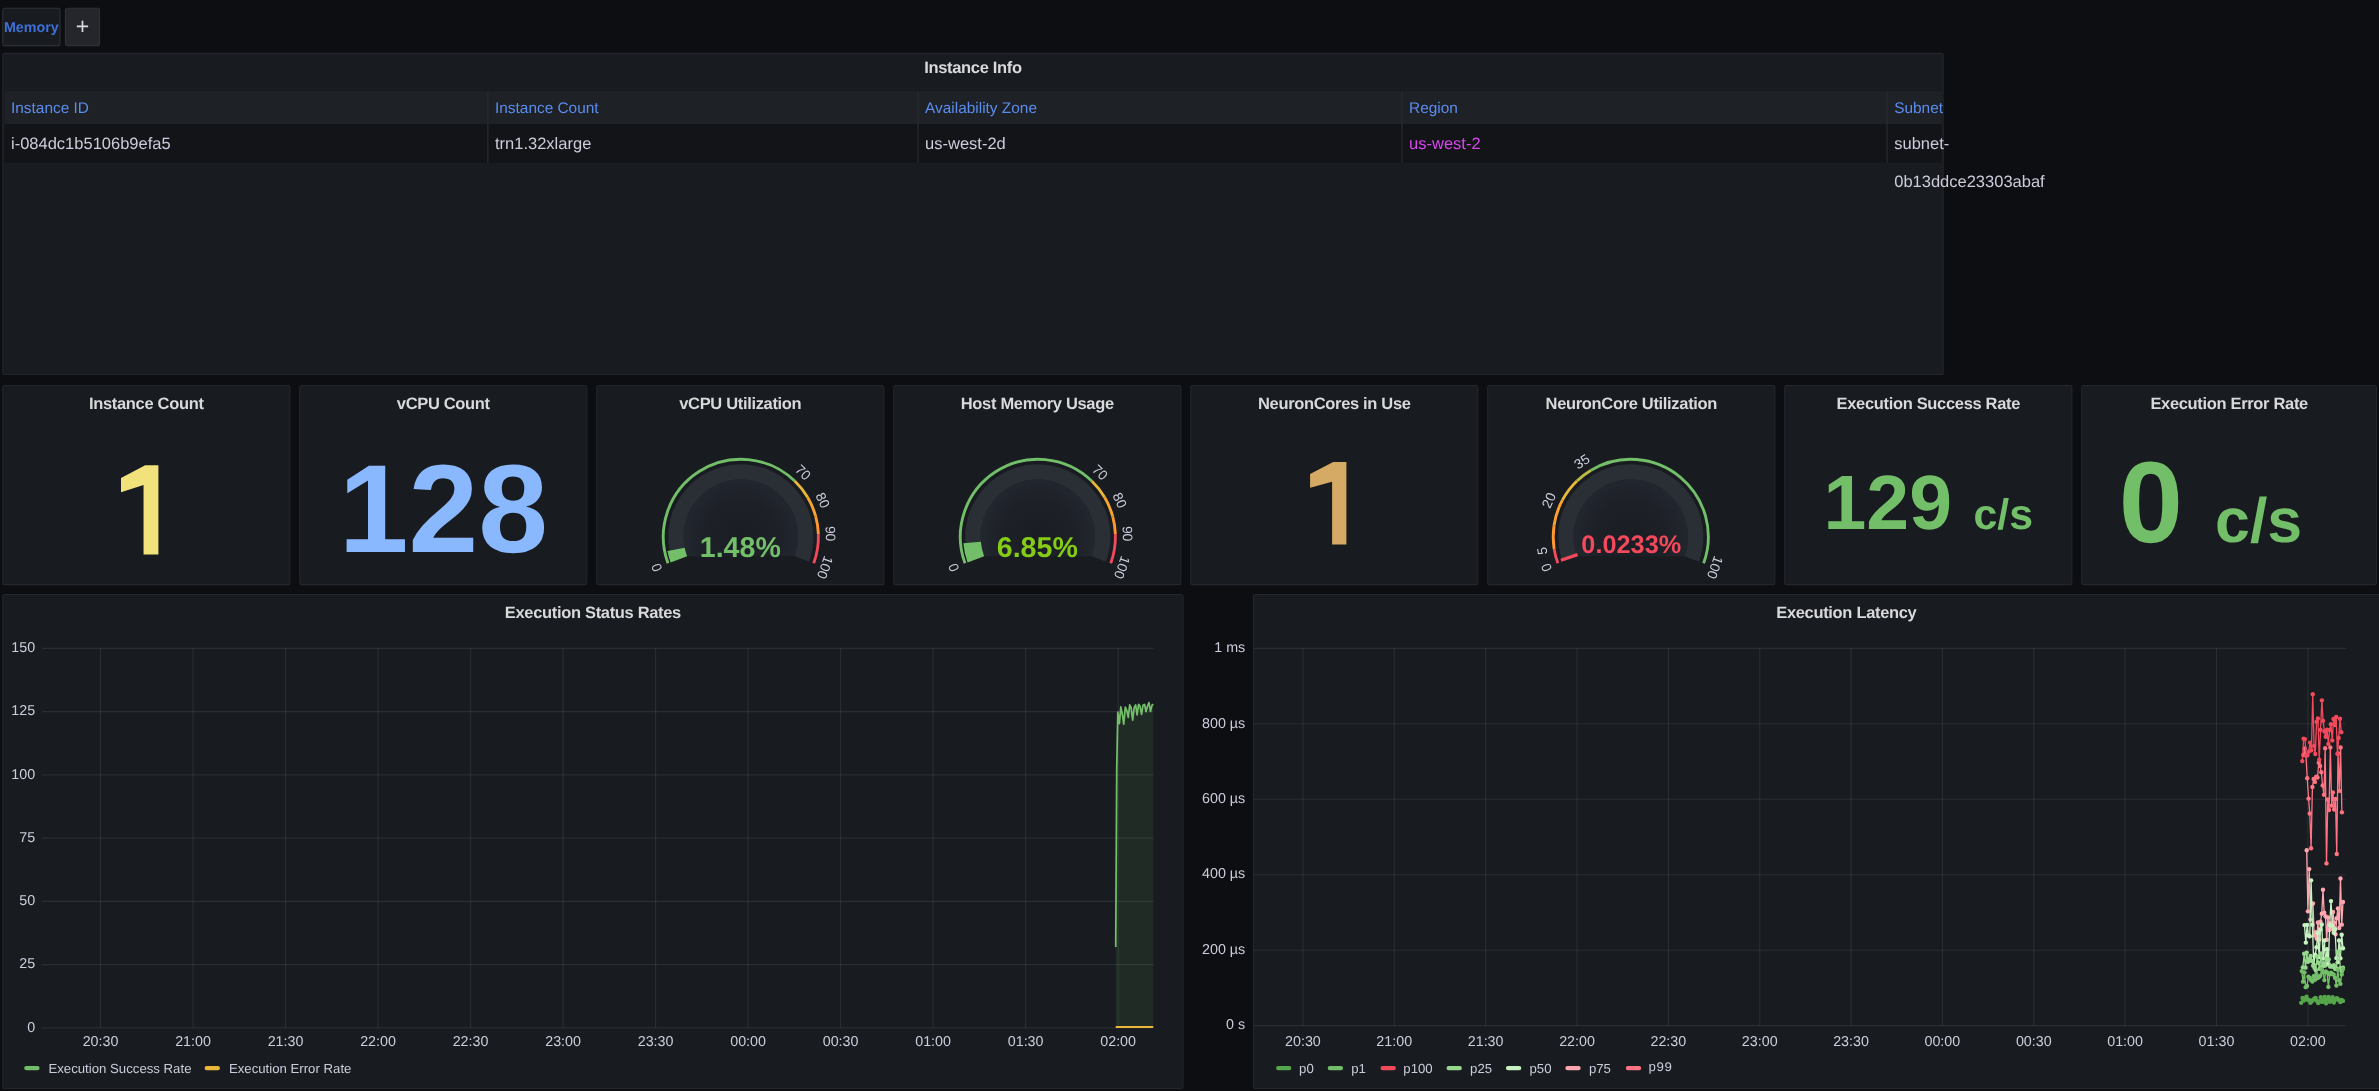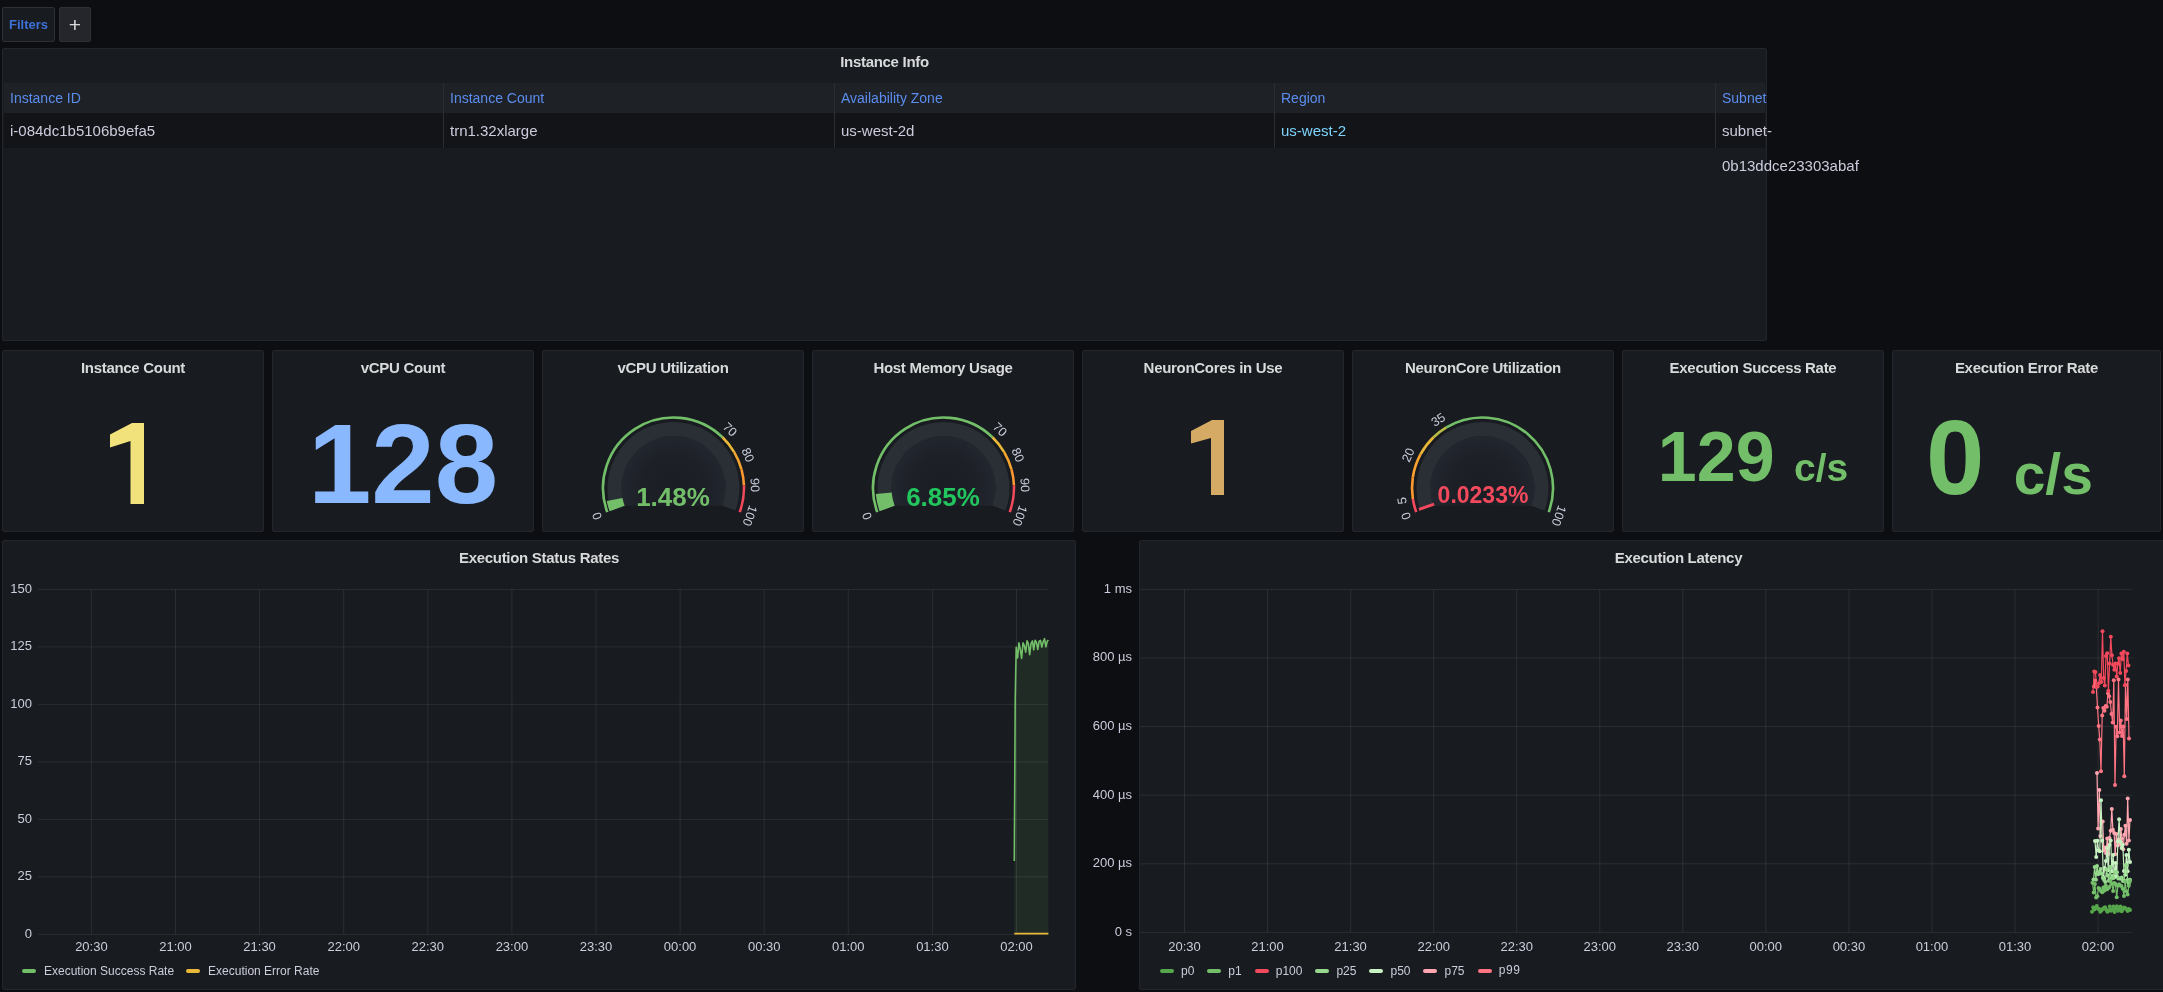--- a/index.html
+++ b/index.html
@@ -1,36 +1,36 @@
 <!DOCTYPE html>
 <html><head><meta charset="utf-8"><style>
 * { margin:0; padding:0; box-sizing:border-box; }
 html,body { width:2163px; height:992px; background:#0d0e12; font-family:"Liberation Sans",sans-serif; overflow:hidden; position:relative; }
 .panel { position:absolute; background:#181b1f; border:1px solid #24262d; border-radius:2px; }
 .ptitle { position:absolute; top:4px; left:0; right:0; text-align:center; color:#d8d9da; font-size:15px; font-weight:bold; letter-spacing:-0.3px; white-space:nowrap; }
 .statnum { position:absolute; width:100%; text-align:center; font-weight:bold; line-height:1; }
 </style></head>
 <body>
 
-<div style="position:absolute;left:2px;top:7px;width:53px;height:35px;background:#181b1f;border:1px solid #2e3036;border-radius:2px;color:#3d71d9;font-size:13px;font-weight:bold;display:flex;align-items:center;justify-content:center;">Filters</div>
+<div style="position:absolute;left:2px;top:7px;width:53px;height:35px;background:#181b1f;border:1px solid #2e3036;border-radius:2px;color:#3d71d9;font-size:13px;font-weight:bold;display:flex;align-items:center;justify-content:center;">Memory</div>
 <div style="position:absolute;left:59px;top:7px;width:32px;height:35px;background:#24262b;border:1px solid #2e3036;border-radius:2px;color:#d8d9da;font-size:21px;font-weight:400;display:flex;align-items:center;justify-content:center;">+</div>
 
 <div class="panel" style="left:2px;top:48px;width:1765px;height:293px;">
   <div class="ptitle">Instance Info</div>
   <div style="position:absolute;left:1px;top:34px;right:1px;height:30px;background:#1e2126;"></div>
   <div style="position:absolute;left:1px;top:64px;right:1px;height:35px;background:#121418;"></div>
   <div style="position:absolute;left:7px;top:34px;height:30px;line-height:30px;color:#5b8def;font-size:14px;">Instance ID</div>
   <div style="position:absolute;left:447px;top:34px;height:30px;line-height:30px;color:#5b8def;font-size:14px;">Instance Count</div>
   <div style="position:absolute;left:838px;top:34px;height:30px;line-height:30px;color:#5b8def;font-size:14px;">Availability Zone</div>
   <div style="position:absolute;left:1278px;top:34px;height:30px;line-height:30px;color:#5b8def;font-size:14px;text-align:center;">Region</div>
   <div style="position:absolute;left:1719px;top:34px;height:30px;line-height:30px;color:#5b8def;font-size:14px;">Subnet</div>
   <div style="position:absolute;left:7px;top:64px;height:35px;line-height:35px;color:#ccccdc;font-size:15px;">i-084dc1b5106b9efa5</div>
   <div style="position:absolute;left:447px;top:64px;height:35px;line-height:35px;color:#ccccdc;font-size:15px;">trn1.32xlarge</div>
   <div style="position:absolute;left:838px;top:64px;height:35px;line-height:35px;color:#ccccdc;font-size:15px;">us-west-2d</div>
-  <div style="position:absolute;left:1278px;top:64px;height:35px;line-height:35px;color:#7dd3fc;font-size:15px;">us-west-2</div>
+  <div style="position:absolute;left:1278px;top:64px;height:35px;line-height:35px;color:#d946ef;font-size:15px;">us-west-2</div>
   <div style="position:absolute;left:1719px;top:64px;height:35px;line-height:35px;color:#ccccdc;font-size:15px;">subnet-0b13ddce23303abaf</div>
   <div style="position:absolute;left:440px;top:34px;width:1px;height:65px;background:#2a2d33;"></div>
   <div style="position:absolute;left:831px;top:34px;width:1px;height:65px;background:#2a2d33;"></div>
   <div style="position:absolute;left:1271px;top:34px;width:1px;height:65px;background:#2a2d33;"></div>
   <div style="position:absolute;left:1712px;top:34px;width:1px;height:65px;background:#2a2d33;"></div>
 </div>
 
 <div class="panel" style="left:2px;top:350px;width:262px;height:182px;">
     <div class="ptitle" style="top:8px;">Instance Count</div>
   </div>
@@ -447,13 +447,13 @@
       <circle cx="2122.6" cy="659.2" r="2.0" fill="#F2495C"></circle>
       <circle cx="2123.8" cy="651.8" r="2.0" fill="#F2495C"></circle>
       <circle cx="2124.9" cy="685.3" r="2.0" fill="#F2495C"></circle>
       <circle cx="2126.1" cy="670.9" r="2.0" fill="#F2495C"></circle>
       <circle cx="2127.3" cy="653.4" r="2.0" fill="#F2495C"></circle>
       <circle cx="2128.5" cy="665.6" r="2.0" fill="#F2495C"></circle>
 </g>
 </svg>
 
 <div class="statnum" style="left:542px;top:484px;width:262px;font-size:26px;color:#73bf69;">1.48%</div>
-<div class="statnum" style="left:812px;top:484px;width:262px;font-size:26px;color:#22c55e;">6.85%</div>
+<div class="statnum" style="left:812px;top:484px;width:262px;font-size:26px;color:#84cc16;">6.85%</div>
 <div class="statnum" style="left:1352px;top:484px;width:262px;font-size:23px;color:#f2495c;">0.0233%</div>
 </body></html>

